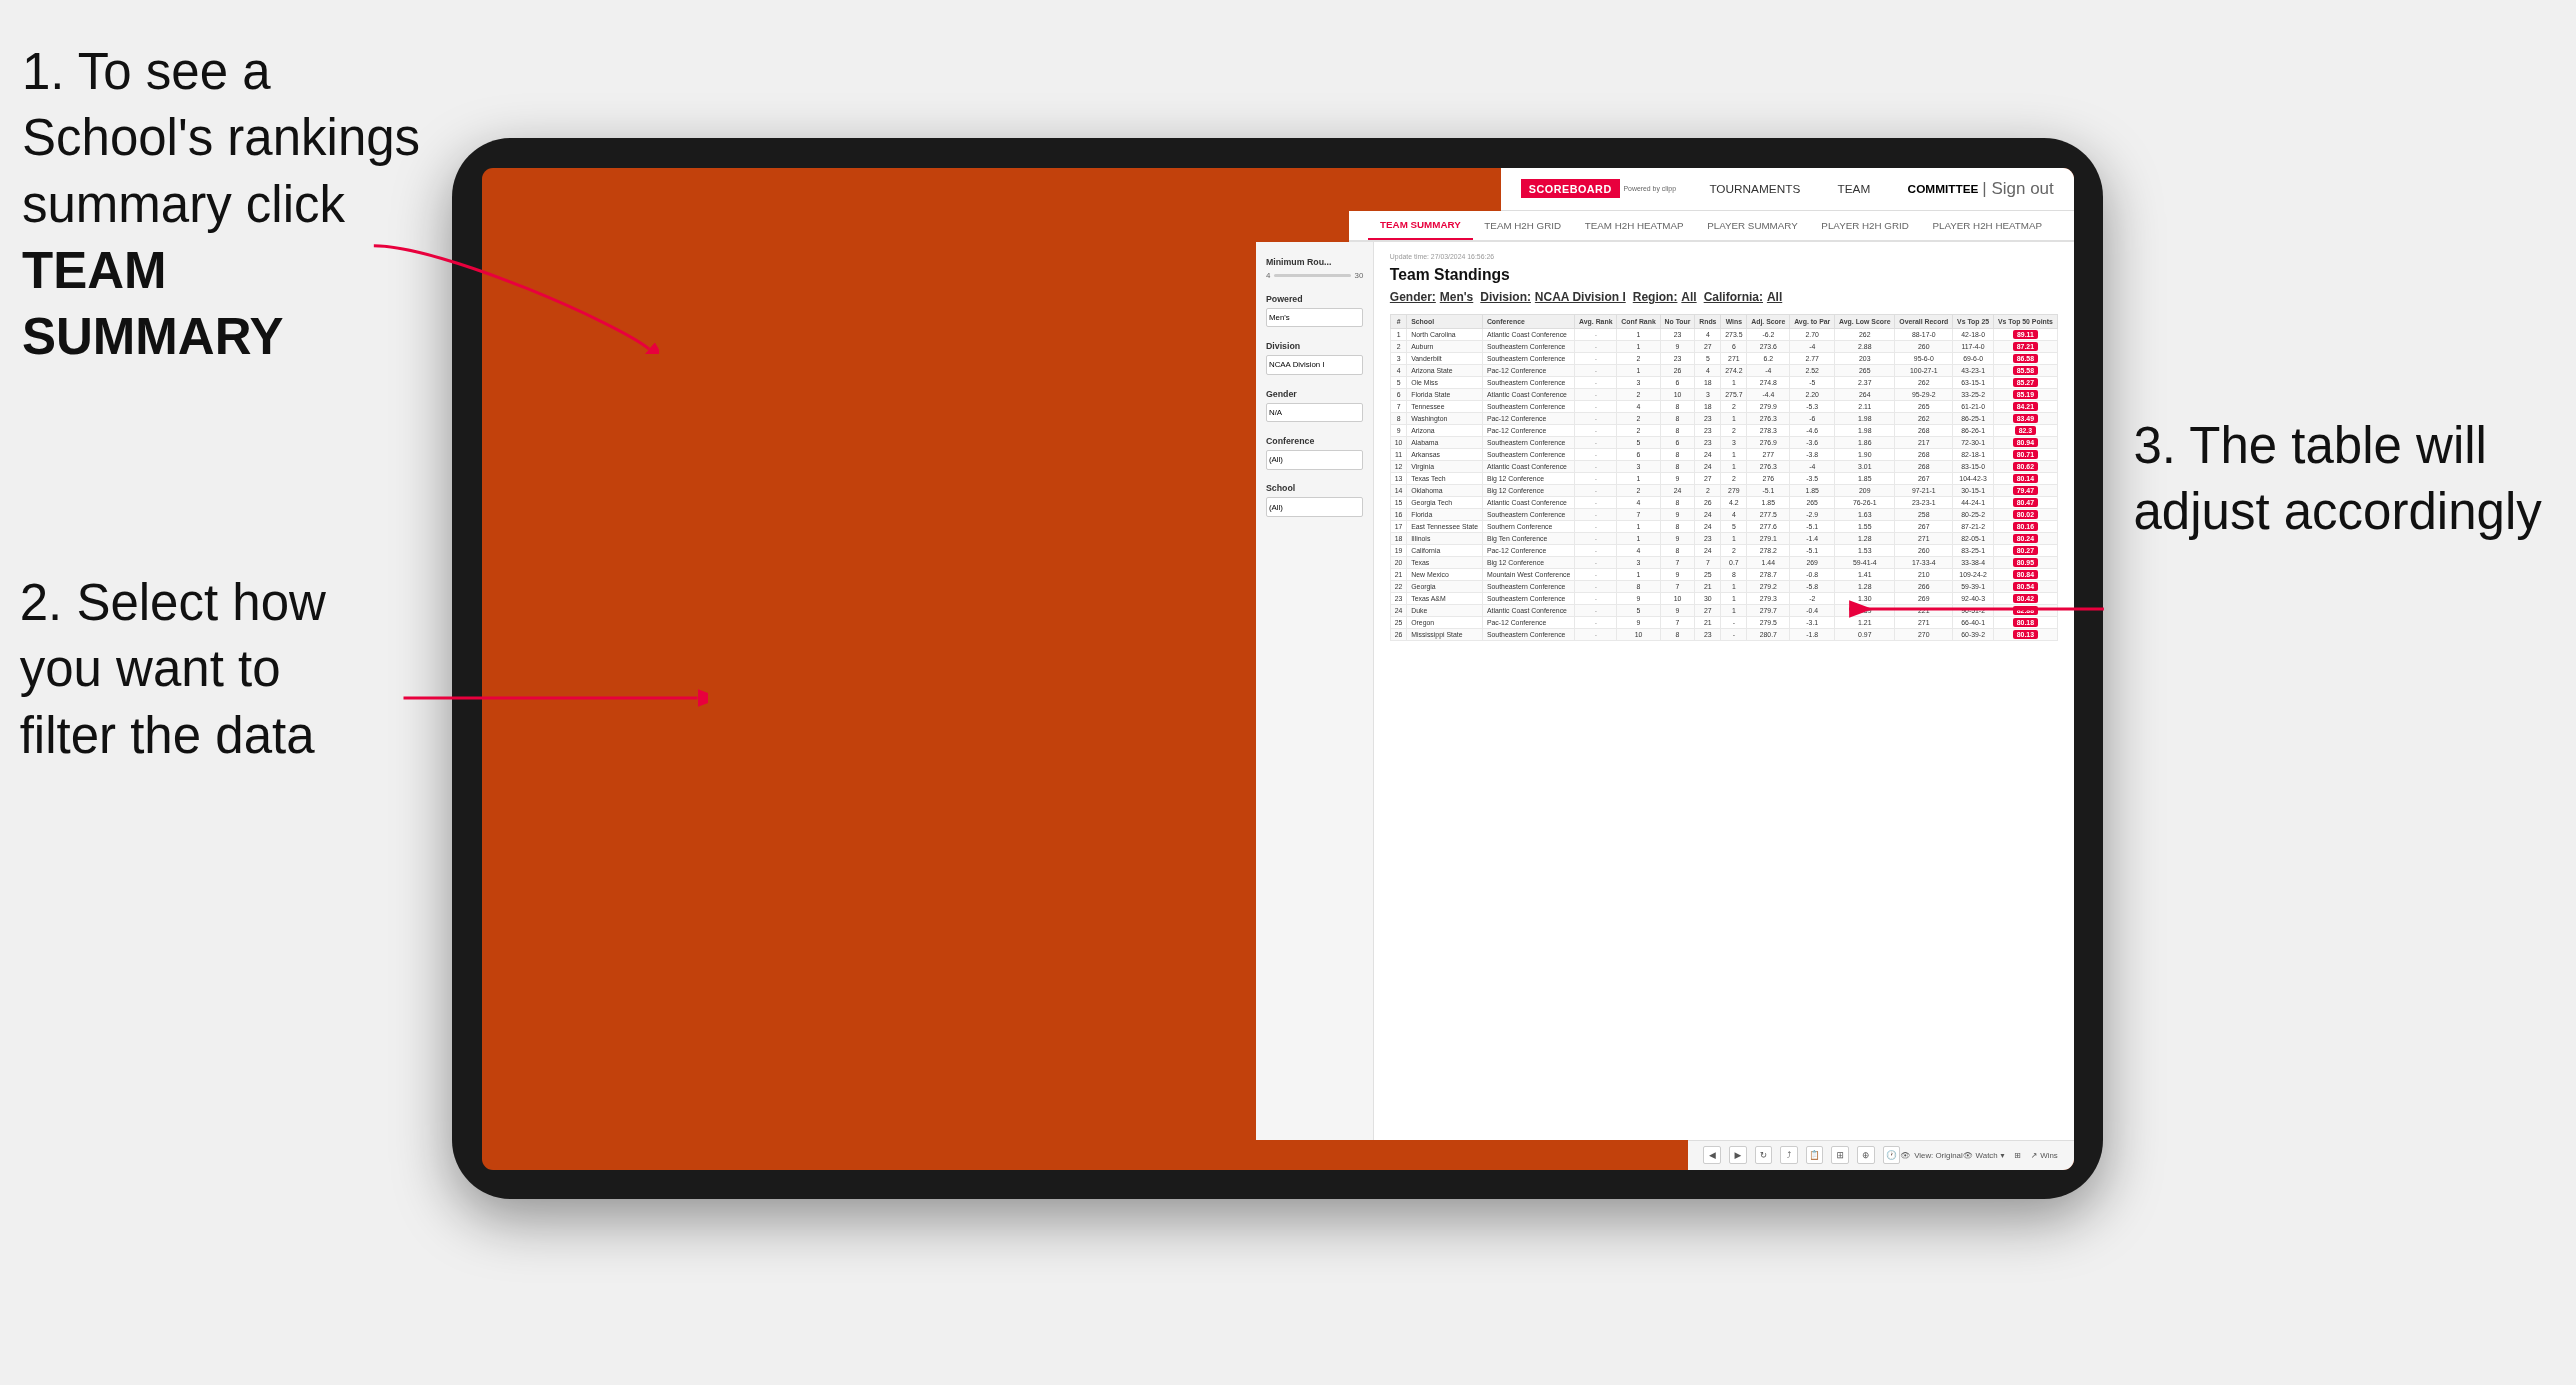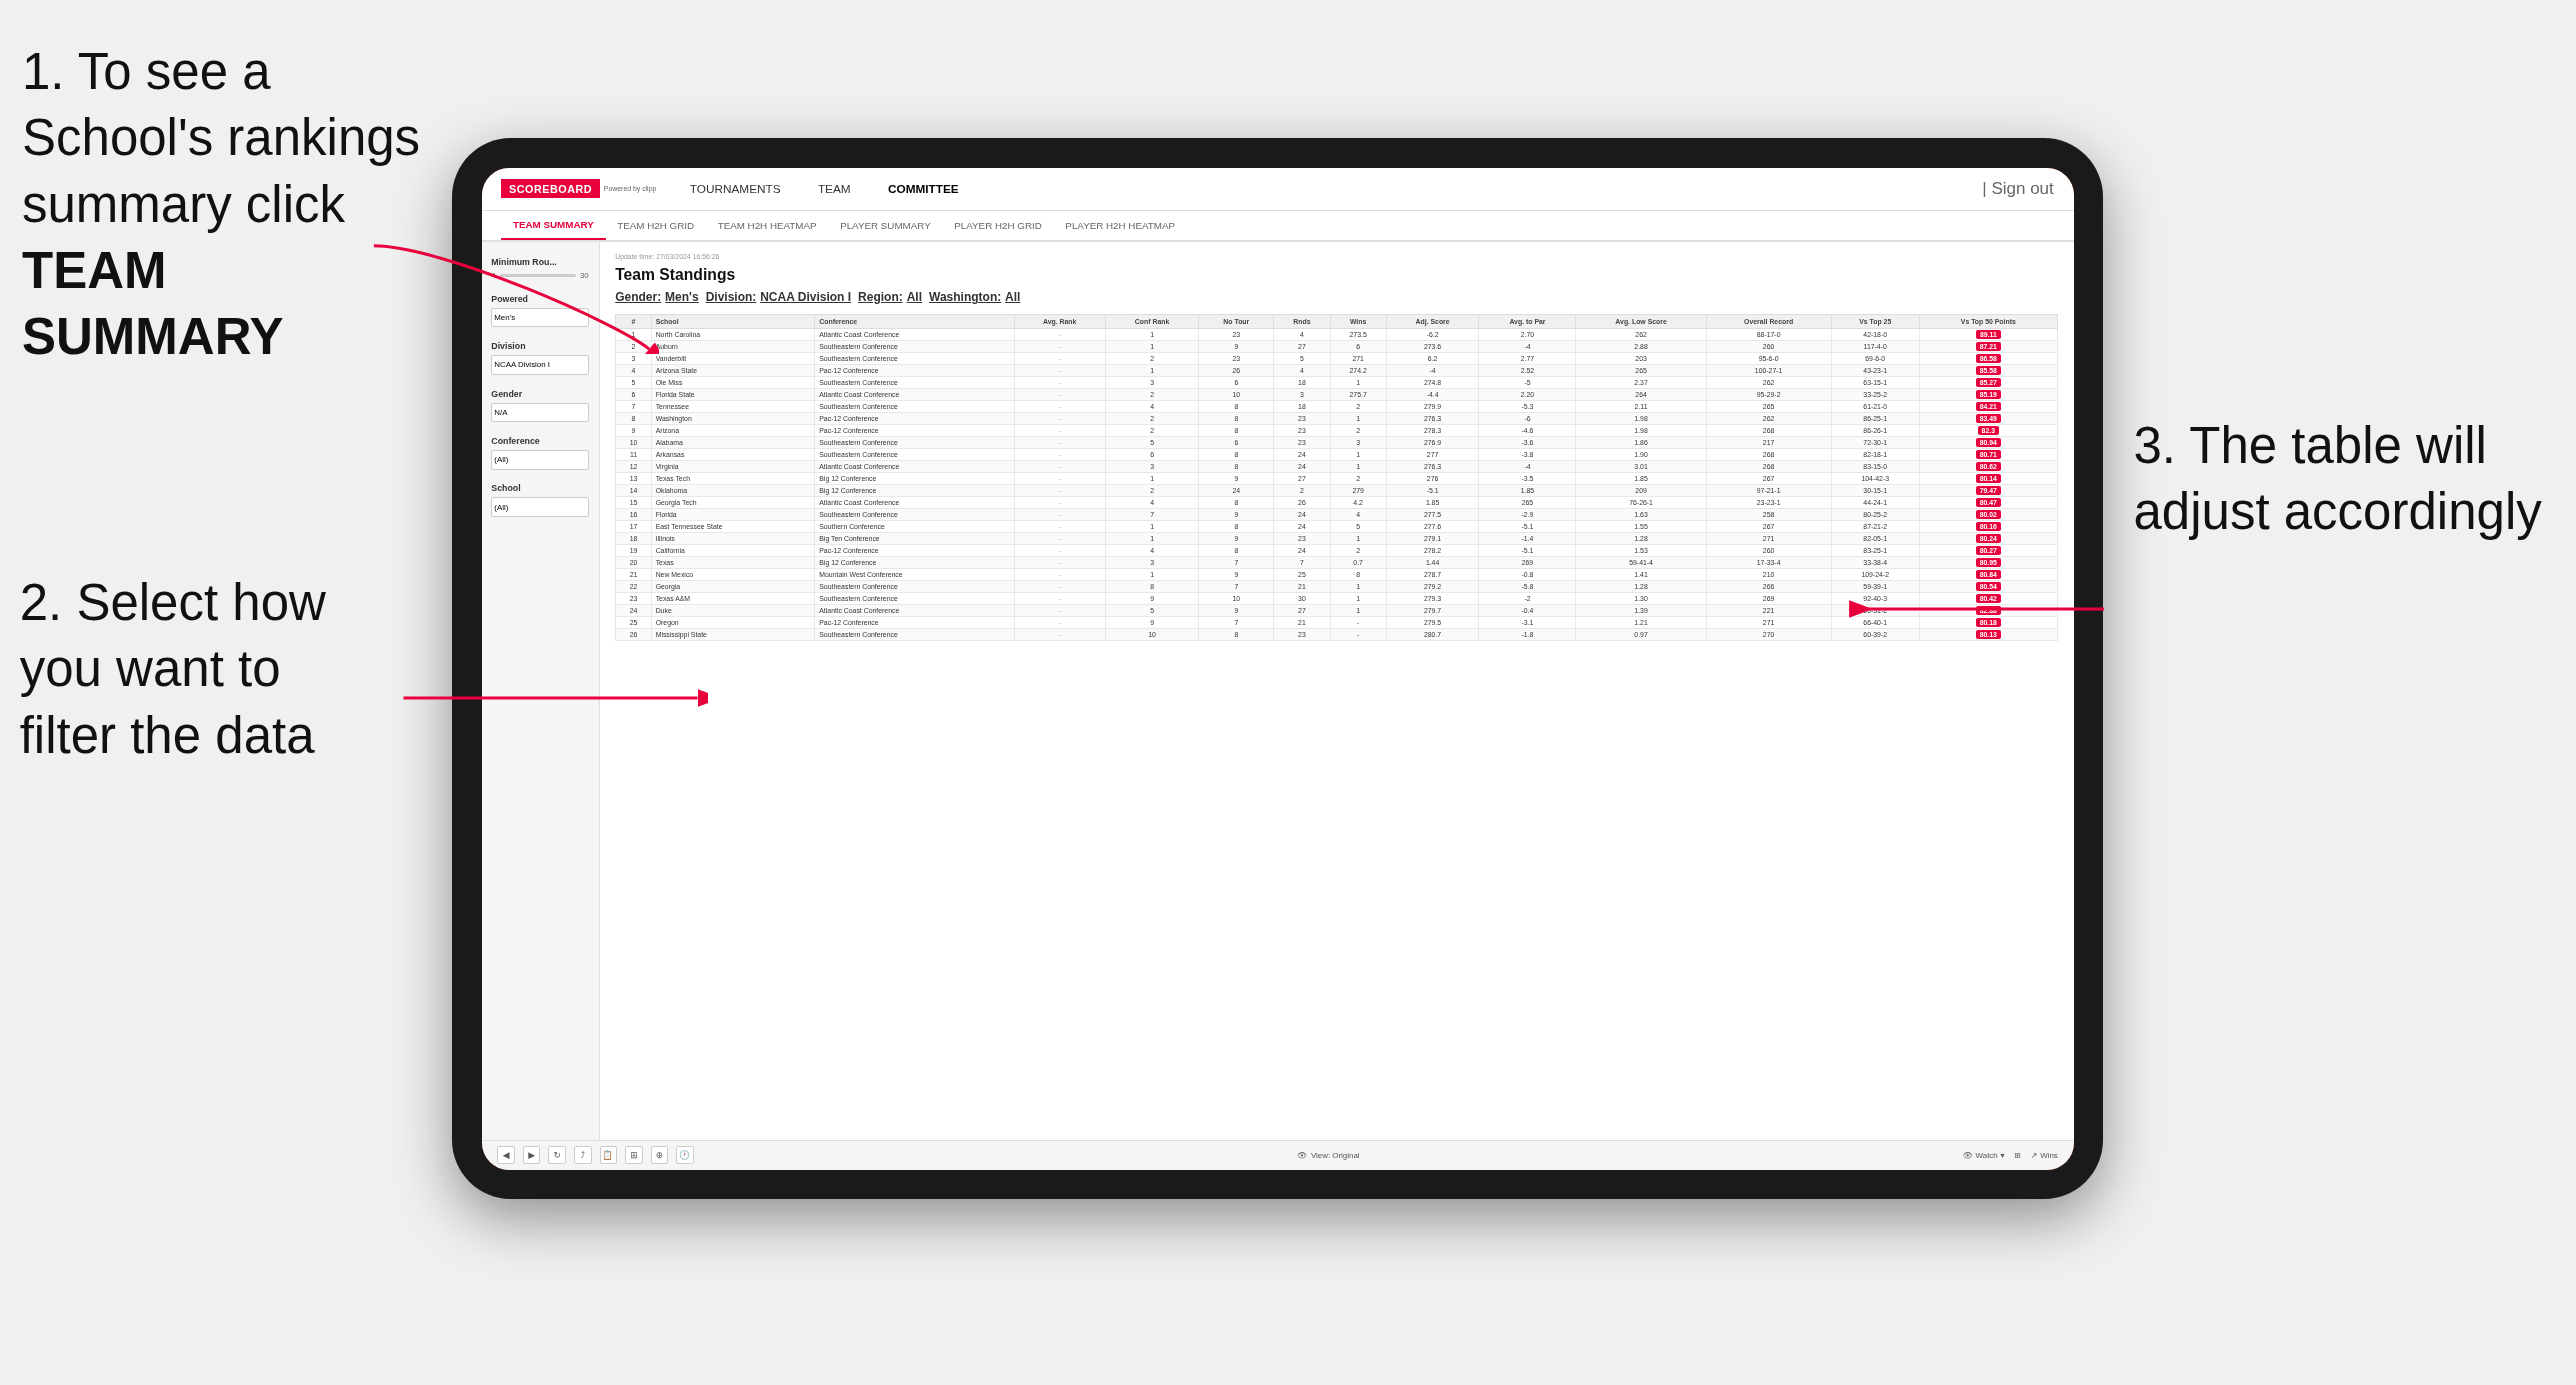--- a/index.html
+++ b/index.html
@@ -78,24 +78,25 @@
       background: #1a1a1a;
       border-radius: 59px;
       padding: 29.5px;
       box-shadow: 0 19.7px 59px rgba(0,0,0,0.4);
     }
 
     .tablet-screen {
       width: 100%;
       height: 100%;
       background: #c2410c;
-      border-radius: 27px;
+      border-radius: 11px;
       overflow: hidden;
       display: flex;
       flex-direction: column;
+      align-items: flex-end;
     }
 
     
     .nav-bar {
       background: #fff;
       border-bottom: 1px solid #ddd;
       display: flex;
       align-items: center;
       padding: 0 19.7px;
       height: 43px;
@@ -480,21 +481,21 @@
           </div>
           <div class="filter-item">
             <span>Division:</span>
             <span>NCAA Division I</span>
           </div>
           <div class="filter-item">
             <span>Region:</span>
             <span>All</span>
           </div>
           <div class="filter-item">
-            <span>Washington:</span>
+            <span>California:</span>
             <span>All</span>
           </div>
         </div>
 
         <table class="data-table">
           <thead>
             <tr>
               <th>#</th>
               <th class="left">School</th>
               <th class="left">Conference</th>

